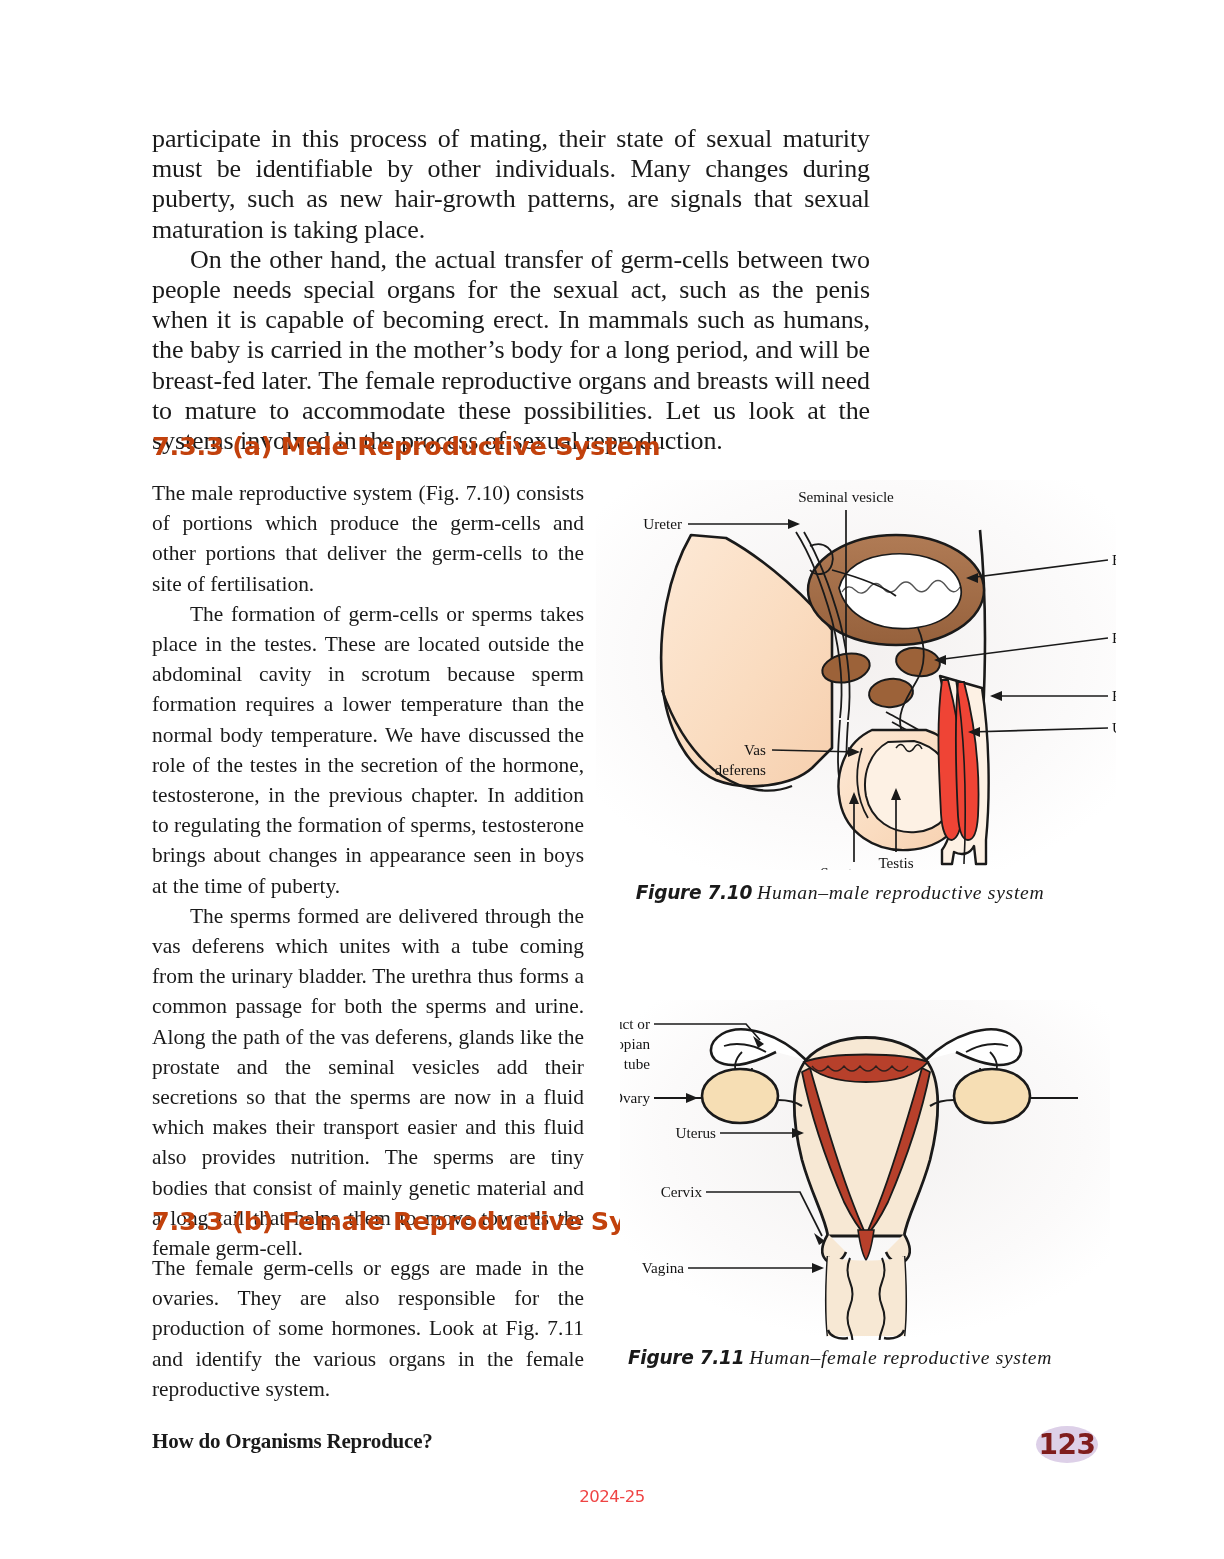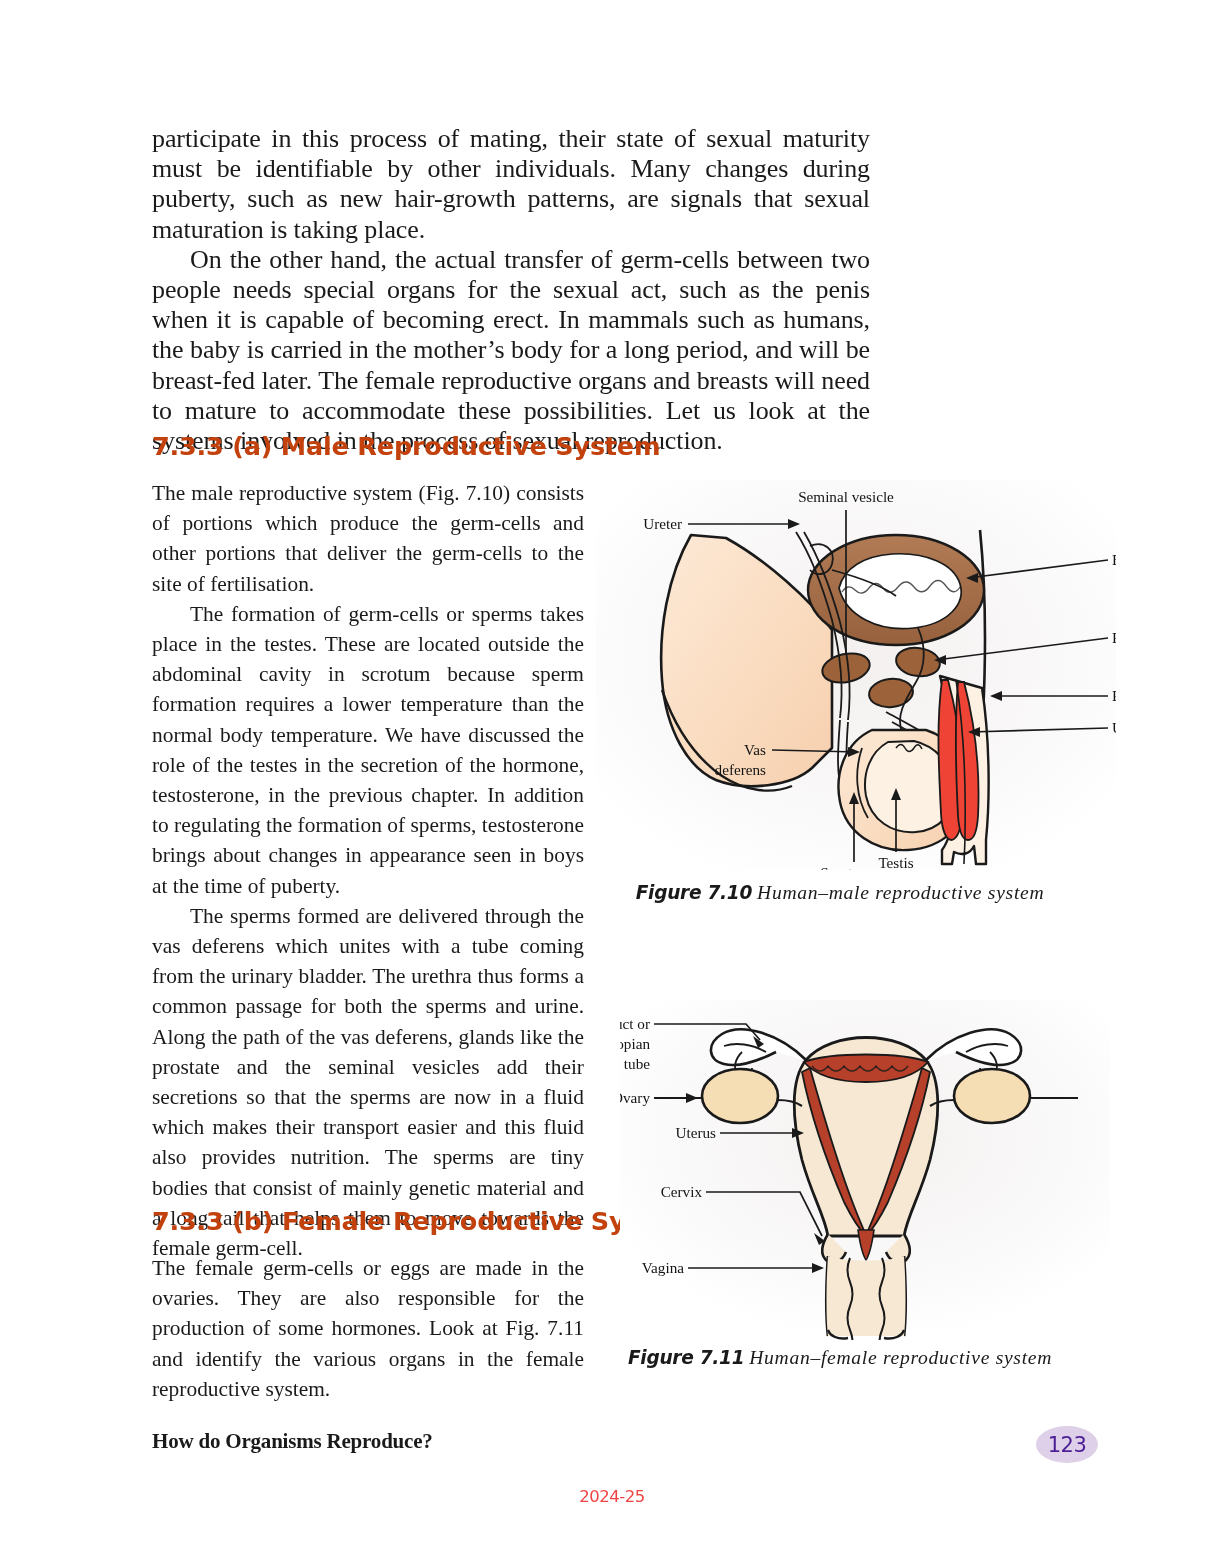--- a/index.html
+++ b/index.html
@@ -126,23 +126,23 @@
     width: 62px;
     height: 37px;
     border-radius: 50%;
     background: #ddd0e8;
     display: flex;
     align-items: center;
     justify-content: center;
   }
   #page-badge .num {
     font-family: "DejaVu Sans", sans-serif;
-    font-weight: normal;
-    font-size: 21px;
-    color: #4c1d95;
+    font-weight: bold;
+    font-size: 28px;
+    color: #7f1d1d;
     letter-spacing: -0.5px;
   }
   #footer-year {
     position: absolute;
     left: 0;
     top: 1487px;
     width: 1224px;
     text-align: center;
     font-family: "DejaVu Sans", sans-serif;
     font-size: 16.5px;

